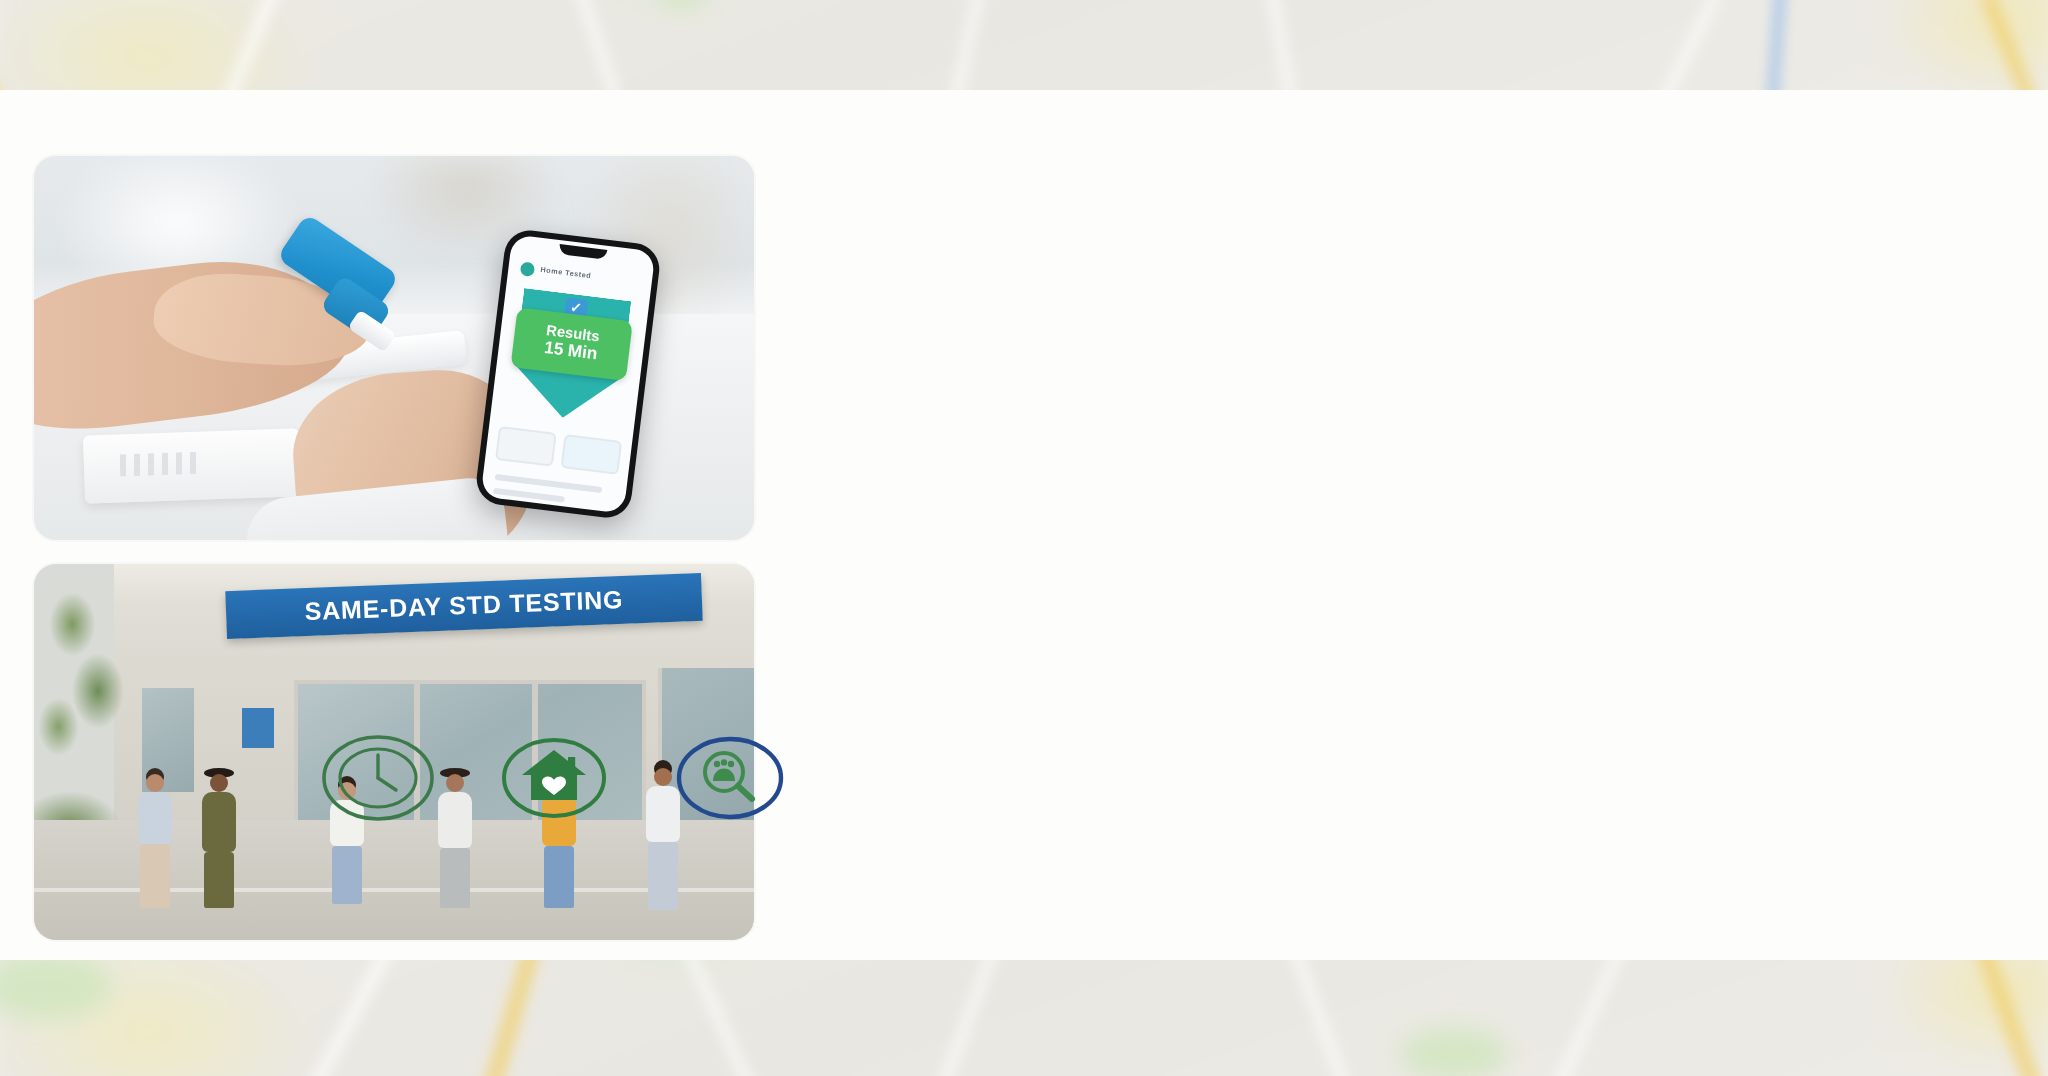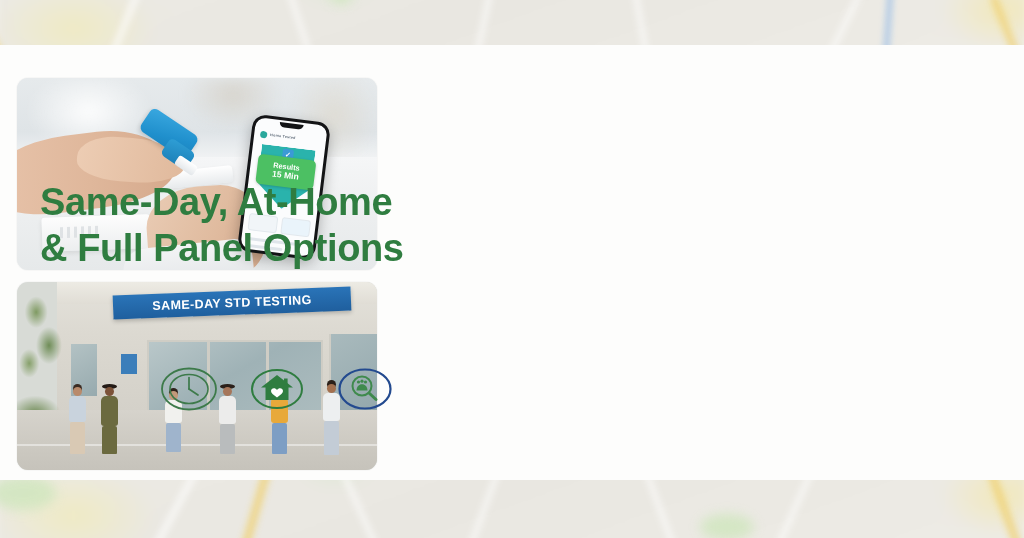--- a/index.html
+++ b/index.html
@@ -386,24 +386,20 @@
       <div class="p-legs" style="background:#7d9ec4;height:31px;"></div>
     </div>
     <div class="person" style="left:306px;bottom:15px;">
       <div class="p-head" style="background:#a3704f;box-shadow:0 -4px 0 #2c2019;"></div>
       <div class="p-torso" style="background:#edeff0;height:28px;"></div>
       <div class="p-legs" style="background:#c3ccd6;height:34px;"></div>
     </div>
   </div>
 
 
-  <div class="h2" style="color:#2f7d40;">
-    <span class="l">Same-Day, At-Home</span>
-    <span class="l">&amp; Full Panel Options</span>
-  </div>
 
   <div class="icons">
 
     <div class="ico-wrap">
       <svg width="58" height="46" viewBox="0 0 58 46" aria-hidden="true">
         <ellipse cx="29" cy="23" rx="27" ry="20.5" fill="none" stroke="#3d7a4a" stroke-width="1.8"></ellipse>
         <ellipse cx="29" cy="23" rx="19" ry="14.5" fill="none" stroke="#3d7a4a" stroke-width="1.6"></ellipse>
         <line x1="29" y1="23" x2="29" y2="11.5" stroke="#3d7a4a" stroke-width="1.7" stroke-linecap="round"></line>
         <line x1="29" y1="23" x2="38" y2="29" stroke="#3d7a4a" stroke-width="1.7" stroke-linecap="round"></line>
       </svg>

